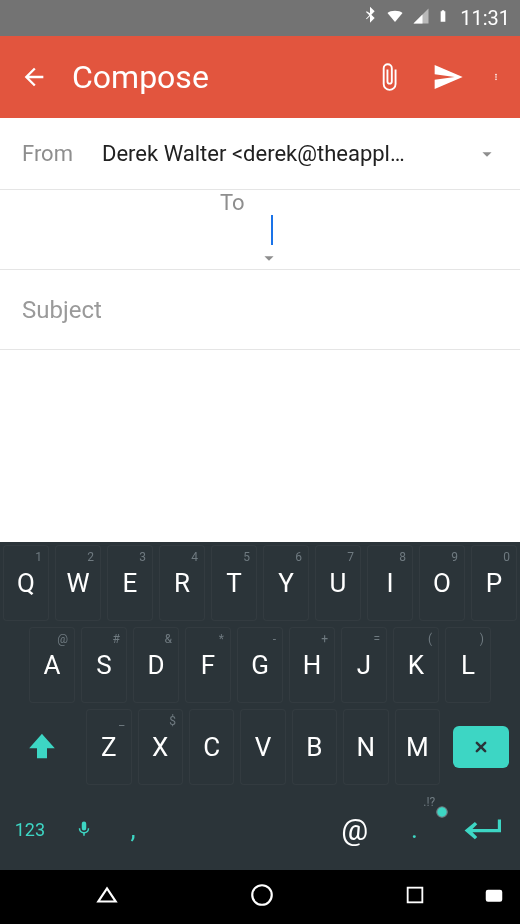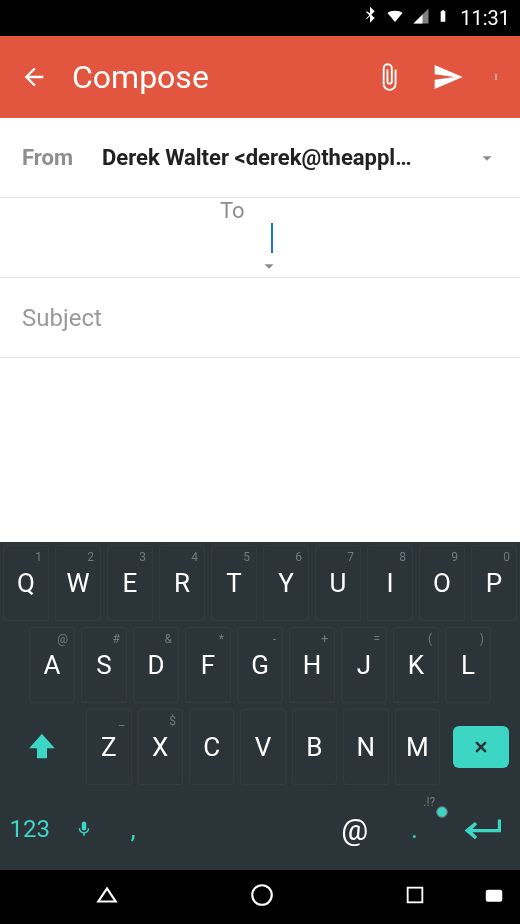--- a/index.html
+++ b/index.html
@@ -1,33 +1,33 @@
 <!DOCTYPE html>
 <html><head>
   <meta charset="utf-8">
   <style>
     * { margin: 0; padding: 0; box-sizing: border-box; font-family: Roboto, Arial, sans-serif; }
     body { width: 520px; height: 924px; background: #fff; overflow: hidden; position: relative; }
 
     
-    .status-bar { height: 36px; background: #000000; display: flex; justify-content: flex-end; align-items: center; padding: 0 10px; color: #fff; gap: 6px; font-size: 20px; }
+    .status-bar { height: 36px; background: #737373; display: flex; justify-content: flex-end; align-items: center; padding: 0 10px; color: #fff; gap: 6px; font-size: 20px; }
     .status-bar .time { font-size: 20px; font-weight: 400; margin-left: 4px; }
     .status-bar svg { fill: #fff; }
 
     
     .app-bar { height: 82px; background: #e2553e; display: flex; align-items: center; padding: 0 14px; color: #fff; }
     .app-bar .back { width: 40px; display:flex; align-items:center; justify-content:center; }
     .app-bar .title { font-size: 32px; font-weight: 400; margin-left: 18px; flex:1; }
     .app-bar .actions { display:flex; align-items:center; gap: 28px; margin-right: 6px; }
     .app-bar .icon { display:flex; }
 
     
     .compose { background: #fff; }
     .row { display:flex; align-items:center; padding: 0 22px; border-bottom: 1px solid #e5e5e5; }
-    .row.from { height: 80px; font-weight: bold; }
+    .row.from { height: 72px; }
     .row.to   { height: 80px; flex-direction: column; }
     .row.subject { height: 80px; }
     .row.body-row { border-bottom:none; padding-top: 22px; align-items:flex-start; }
 
     .label { color: #8e8e8e; font-size: 22px; width: 80px; }
     .value { color: #212121; font-size: 22px; flex:1; white-space:nowrap; overflow:hidden; text-overflow:ellipsis; }
     .placeholder { color: #9a9a9a; font-size: 24px; }
     .chev { width: 40px; display:flex; justify-content:flex-end; }
     .chev svg { fill:#8e8e8e; }
 
@@ -37,21 +37,21 @@
     .keyboard { position:absolute; left:0; right:0; bottom:54px; height: 328px; background:#2b3439; }
     .krow { display:flex; }
     .krow.r1 { height: 82px; }
     .krow.r2 { height: 82px; padding: 0 26px; }
     .krow.r3 { height: 82px; }
     .krow.r4 { height: 82px; }
     .key { flex:1; margin: 3px; background:#2b3439; border:1px solid rgba(255,255,255,0.04); border-radius:4px; position:relative; display:flex; align-items:center; justify-content:center; color:#fff; font-size: 26px; }
     .key .alt { position:absolute; top:4px; right:6px; font-size:12px; color:#6f7a80; }
     .key.wide  { flex: 1.5; }
     .key.teal  { color:#3dd6c4; }
-    .key.sym   { font-size: 24px; color:#3dd6c4; }
+    .key.sym   { font-size: 18px; color:#3dd6c4; }
     .key.small { font-size: 30px; color:#fff; }
     .key.noborder { border:none; background:transparent; }
     .key svg { fill:#3dd6c4; }
     .backspace { background:#3dd6c4; border-radius:6px; width:56px; height:42px; display:flex;align-items:center;justify-content:center; }
     .backspace-wrap { flex:1.5; display:flex; align-items:center; justify-content:center; }
 
     
     .navbar { position:absolute; bottom:0; left:0; right:0; height:54px; background:#000; display:flex; align-items:center; justify-content:space-around; padding: 0 30px; }
     .navbar svg { stroke:#fff; fill:none; stroke-width:2; }
     .navbar .ime { position:absolute; right:14px; }

